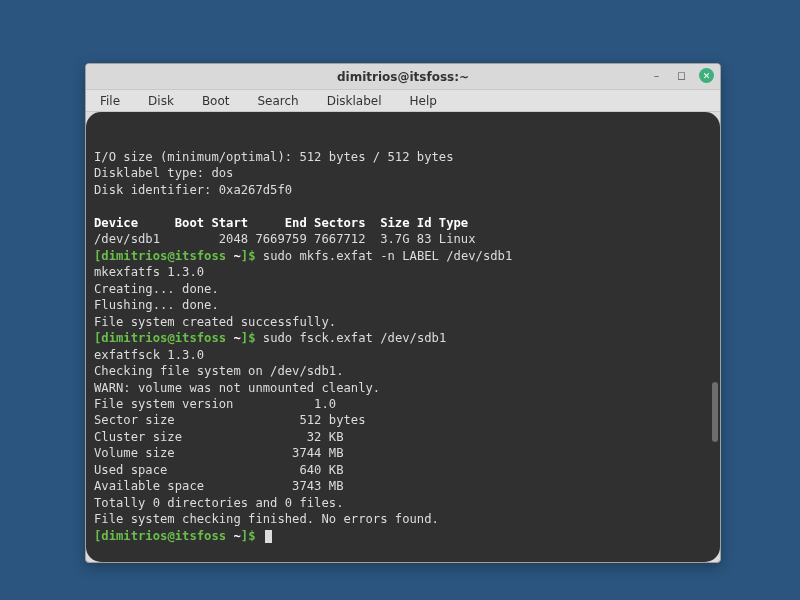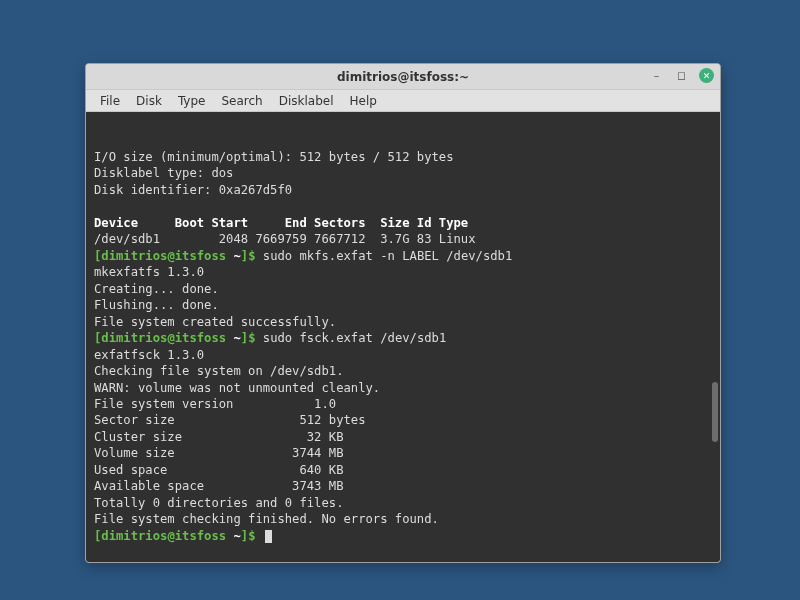--- a/index.html
+++ b/index.html
@@ -53,38 +53,39 @@
       background: #3db07c;
       color: #fff;
       font-size: 9px;
       display: inline-flex; align-items: center; justify-content: center;
     }
     .menubar {
       height: 22px;
       background: #e2e2e2;
       display: flex;
       align-items: center;
-      gap: 0;
+      gap: 12px;
       padding: 0 6px;
       border-bottom: 1px solid #c8c8c8;
       font-size: 12px;
       color: #333;
     }
     .menubar span { padding: 2px 8px; cursor: pointer; }
     .terminal {
       flex: 1;
       background: #303030;
       color: #dcdcdc;
       font-family: "DejaVu Sans Mono", "Liberation Mono", monospace;
       font-size: 12.2px;
       line-height: 1.35;
       padding: 4px 6px 4px 8px;
       position: relative;
       overflow: hidden;
       white-space: pre;
+      border-radius: 15px;
     }
     .term-content { white-space: pre; }
     .bold { font-weight: bold; color: #ffffff; }
     .green { color: #6abf4b; font-weight: bold; }
     .white { color: #ffffff; font-weight: bold; }
     .scrollbar {
       position: absolute;
       right: 2px;
       top: 60%;
       width: 6px;
@@ -109,21 +110,21 @@
     <div class="titlebar-title">dimitrios@itsfoss:~</div>
     <div class="titlebar-buttons">
       <span class="tbtn">–</span>
       <span class="tbtn">◻</span>
       <span class="tbtn-close">✕</span>
     </div>
   </div>
   <div class="menubar">
     <span>File</span>
     <span>Disk</span>
-    <span>Type</span>
+    <span>Boot</span>
     <span>Search</span>
     <span>Disklabel</span>
     <span>Help</span>
   </div>
   <div class="terminal">
     <div class="term-content"><span>I/O size (minimum/optimal): 512 bytes / 512 bytes</span>
 <span>Disklabel type: dos</span>
 <span>Disk identifier: 0xa267d5f0</span>
 
 <span class="bold">Device     Boot Start     End Sectors  Size Id Type</span>

